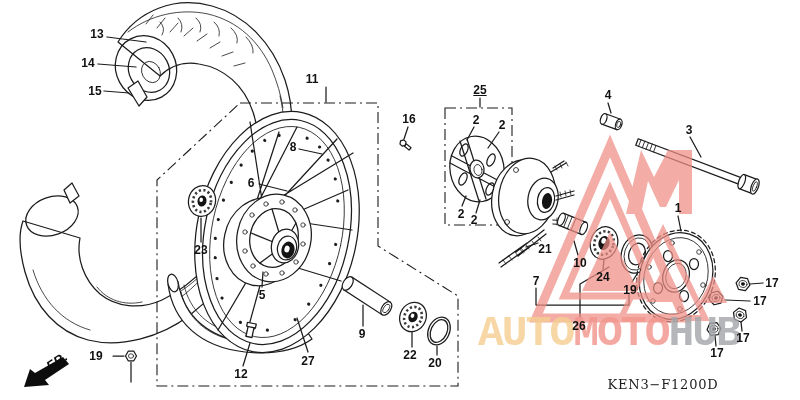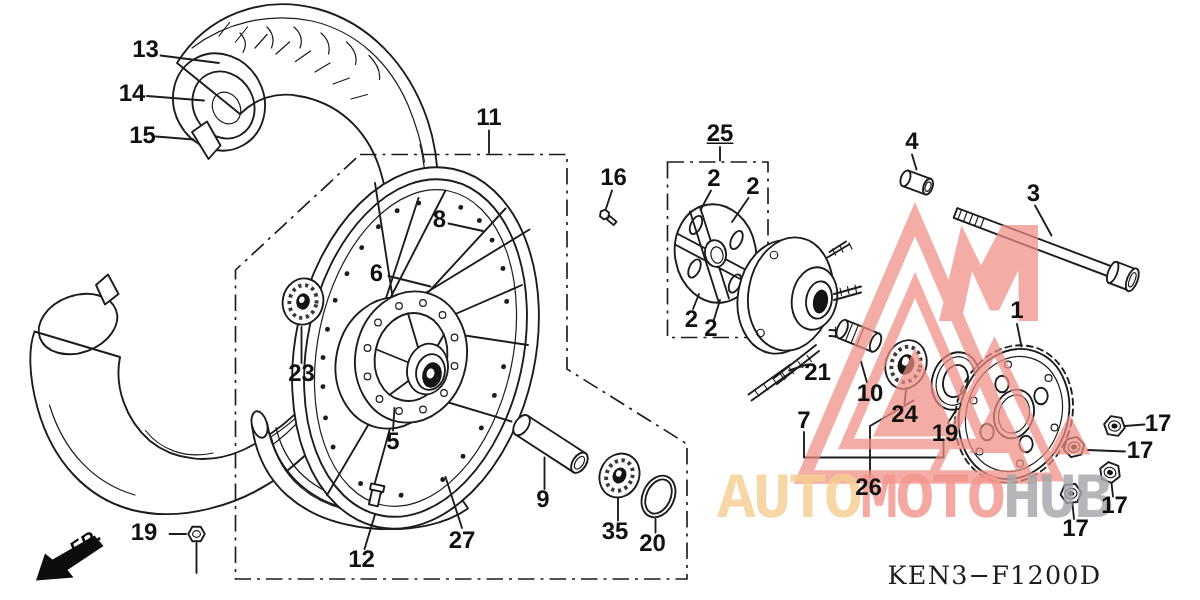--- a/index.html
+++ b/index.html
@@ -6,29 +6,29 @@
   #stage{position:relative;width:800px;height:400px;background:#ffffff;overflow:hidden;
          font-family:"Liberation Sans",sans-serif;}
   #art{position:absolute;left:0;top:0;}
   .ln{stroke:#1c1c1c;fill:none;stroke-width:1.25;stroke-linecap:round;stroke-linejoin:round;}
   .wf{fill:#ffffff;}
   .thin{stroke-width:0.8;}
   .dd{stroke:#1c1c1c;fill:none;stroke-width:1.1;stroke-dasharray:11 4 2 4;}
   .dark{fill:#141414;stroke:none;}
   .ball{stroke:#3a3a3a;fill:none;stroke-width:2.6;stroke-dasharray:2.2 2.4;}
   .label-layer{position:absolute;left:0;top:0;width:100%;height:100%;pointer-events:none;}
-  .part-label{position:absolute;transform:translate(-50%,-50%);font-size:16px;font-weight:bold;
+  .part-label{position:absolute;transform:translate(-50%,-50%);font-size:12px;font-weight:bold;
               color:#111;line-height:1;white-space:nowrap;}
   .wm-text{position:absolute;left:478px;top:333px;transform:translateY(-50%);display:flex;
            font-size:43px;font-weight:800;letter-spacing:-2px;line-height:1;opacity:.82;
            font-family:Liberation Mono, monospace;}
   .fr-label{position:absolute;left:57px;top:361px;transform:translate(-50%,-50%) rotate(-33deg);
             font-size:13px;font-weight:bold;font-style:italic;color:#0d0d0d;letter-spacing:.5px;}
   .part-code{position:absolute;left:663px;top:384px;transform:translate(-50%,-50%);
-             font-family:"DejaVu Serif",serif;font-size:17px;color:#1d1d1d;letter-spacing:.8px;
+             font-family:"DejaVu Serif",serif;font-size:13px;color:#1d1d1d;letter-spacing:.8px;
              white-space:nowrap;}
 </style>
 </head>
 <body>
 
 <div id="stage">
 
 <svg id="art" width="800" height="400" viewBox="0 0 800 400">
   <defs>
     <pattern id="stip" patternUnits="userSpaceOnUse" width="5" height="5">
@@ -342,31 +342,31 @@
 <div class="wm-text">
       <span style="color: rgb(245, 207, 146);">AUTO</span>
       <span style="color: rgb(242, 150, 142);">MOTO</span>
       <span style="color: rgb(164, 167, 171);">HUB</span>
     </div>
 
 <div class="label-layer">
       <div class="part-label" style="left: 97px; top: 34px;">13</div>
       <div class="part-label" style="left: 88px; top: 63px;">14</div>
       <div class="part-label" style="left: 95px; top: 91px;">15</div>
-      <div class="part-label" style="left: 326px; top: 79px;">11</div>
+      <div class="part-label" style="left: 312px; top: 79px;">11</div>
       <div class="part-label" style="left: 409px; top: 119px;">16</div>
       <div class="part-label" style="left: 293px; top: 147px;">8</div>
       <div class="part-label" style="left: 251px; top: 183px;">6</div>
       <div class="part-label" style="left: 201px; top: 250px;">23</div>
       <div class="part-label" style="left: 262px; top: 295px;">5</div>
       <div class="part-label" style="left: 96px; top: 356px;">19</div>
       <div class="part-label" style="left: 241px; top: 374px;">12</div>
       <div class="part-label" style="left: 308px; top: 361px;">27</div>
       <div class="part-label" style="left: 362px; top: 334px;">9</div>
-      <div class="part-label" style="left: 410px; top: 355px;">35</div>
+      <div class="part-label" style="left: 410px; top: 355px;">22</div>
       <div class="part-label" style="left: 435px; top: 363px; text-align: center;">20</div>
       <div class="part-label" style="left: 480px; top: 90px; text-decoration: underline;">25</div>
       <div class="part-label" style="left: 476px; top: 120px;">2</div>
       <div class="part-label" style="left: 502px; top: 125px;">2</div>
       <div class="part-label" style="left: 461px; top: 214px;">2</div>
       <div class="part-label" style="left: 474px; top: 220px;">2</div>
       <div class="part-label" style="left: 545px; top: 249px;">21</div>
       <div class="part-label" style="left: 536px; top: 281px;">7</div>
       <div class="part-label" style="left: 608px; top: 95px;">4</div>
       <div class="part-label" style="left: 689px; top: 130px;">3</div>

